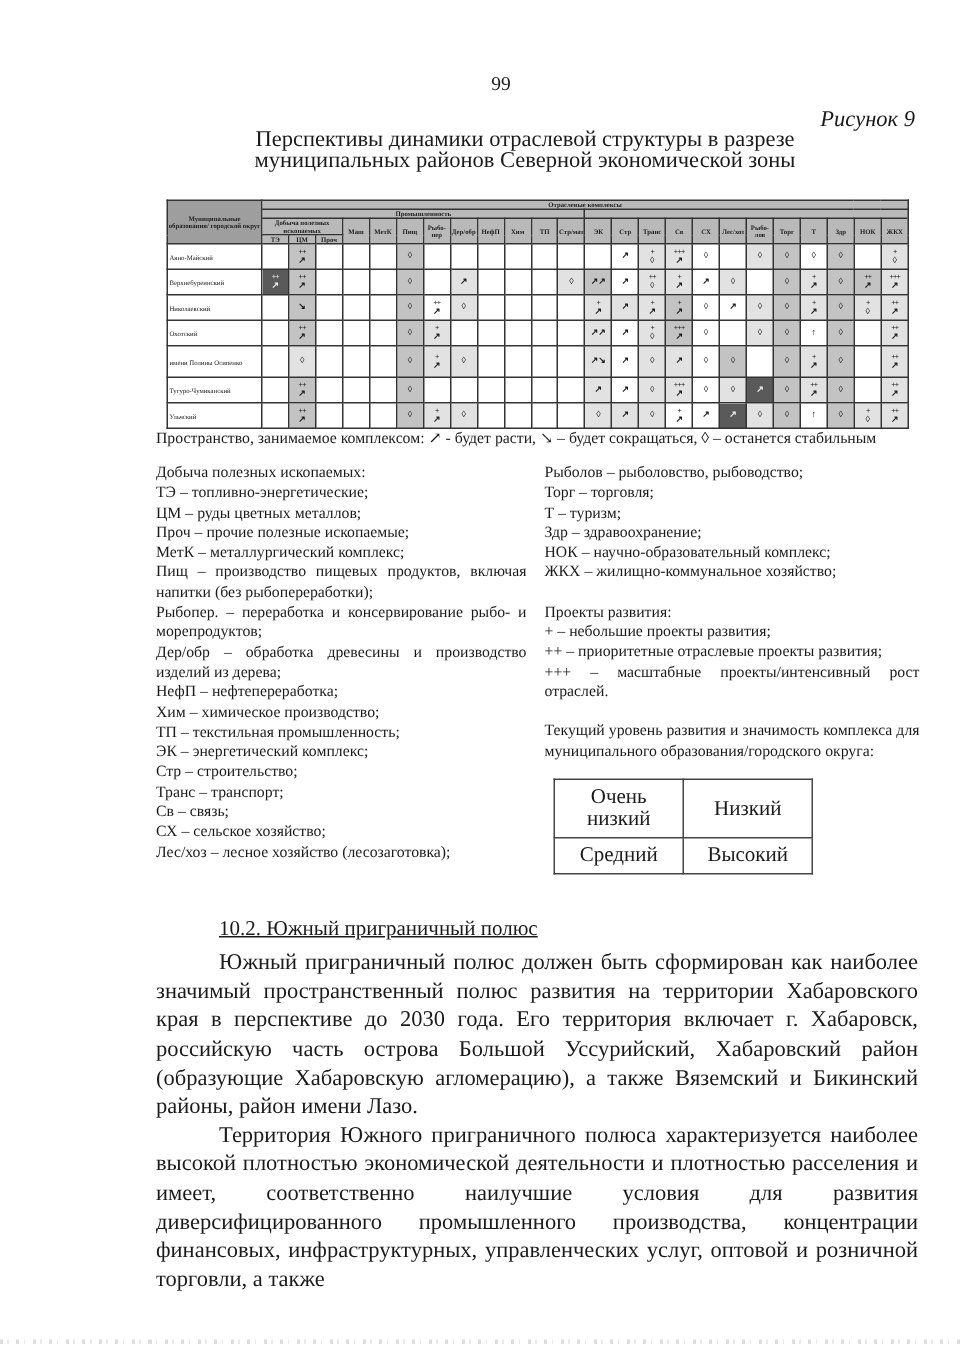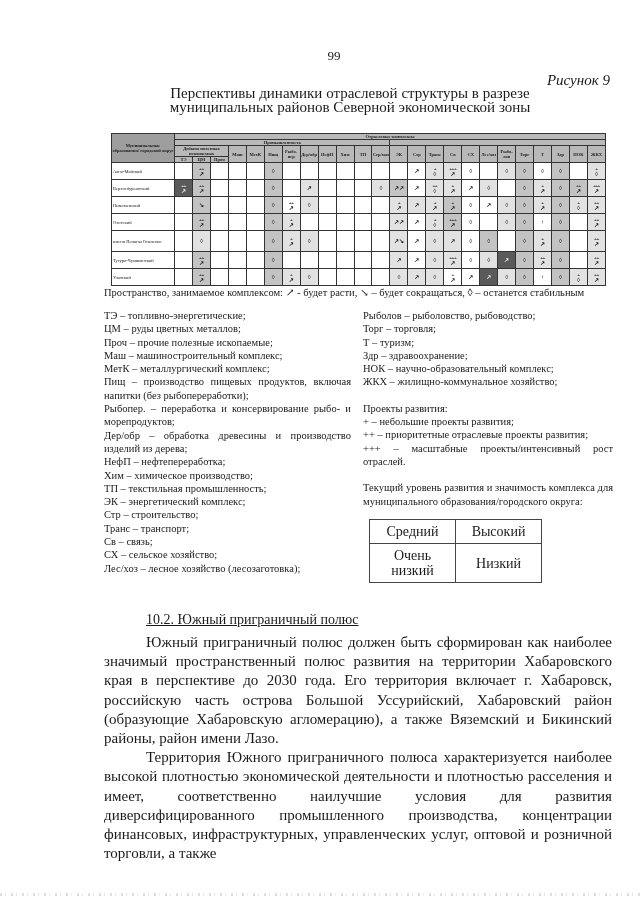--- a/index.html
+++ b/index.html
@@ -788,24 +788,24 @@
           <span class="cell-plus">++</span>
           <span class="cell-sym">↗</span>
         </td>
       </tr>
     </tbody>
 </table>
 
 <div class="legend-line">Пространство, занимаемое комплексом: ↗ - будет расти, ↘ – будет сокращаться, ◊ – останется стабильным</div>
 
 <div class="abbr-col abbr-left" id="abbr-left">
+    <div>Добыча полезных ископаемых:</div>
     <div>ТЭ – топливно-энергетические;</div>
     <div>ЦМ – руды цветных металлов;</div>
     <div>Проч – прочие полезные ископаемые;</div>
-    <div>Маш – машиностроительный комплекс;</div>
     <div>МетК – металлургический комплекс;</div>
     <div>Пищ – производство пищевых продуктов, включая напитки (без рыбопереработки);</div>
     <div>Рыбопер. – переработка и консервирование рыбо- и морепродуктов;</div>
     <div>Дер/обр – обработка древесины и производство изделий из дерева;</div>
     <div>НефП – нефтепереработка;</div>
     <div>Хим – химическое производство;</div>
     <div>ТП – текстильная промышленность;</div>
     <div>ЭК – энергетический комплекс;</div>
     <div>Стр – строительство;</div>
     <div>Транс – транспорт;</div>
@@ -830,26 +830,26 @@
       <div>++ – приоритетные отраслевые проекты развития;</div>
       <div>+++ – масштабные проекты/интенсивный рост отраслей.</div>
     </div>
   <div class="gap"></div>
   <div>Текущий уровень развития и значимость комплекса для муниципального образования/городского округа:</div>
 </div>
 
 <table class="level-legend">
   <tbody>
       <tr>
+    <td>Очень низкий</td>
+    <td>Низкий</td>
+  </tr>
+  <tr>
     <td>Средний</td>
     <td>Высокий</td>
-  </tr>
-  <tr>
-    <td>Очень низкий</td>
-    <td>Низкий</td>
   </tr>
 </tbody>
   </table>
 
 <div class="section-heading">10.2. Южный приграничный полюс</div>
 <div class="body-text">
   <p>Южный приграничный полюс должен быть сформирован как наиболее значимый пространственный полюс развития на территории Хабаровского края в перспективе до 2030 года. Его территория включает г. Хабаровск, российскую часть острова Большой Уссурийский, Хабаровский район (образующие Хабаровскую агломерацию), а также Вяземский и Бикинский районы, район имени Лазо.</p>
   <p>Территория Южного приграничного полюса характеризуется наиболее высокой плотностью экономической деятельности и плотностью расселения и имеет, соответственно наилучшие условия для развития диверсифицированного промышленного производства, концентрации финансовых, инфраструктурных, управленческих услуг, оптовой и розничной торговли, а также</p>
 </div>
 

